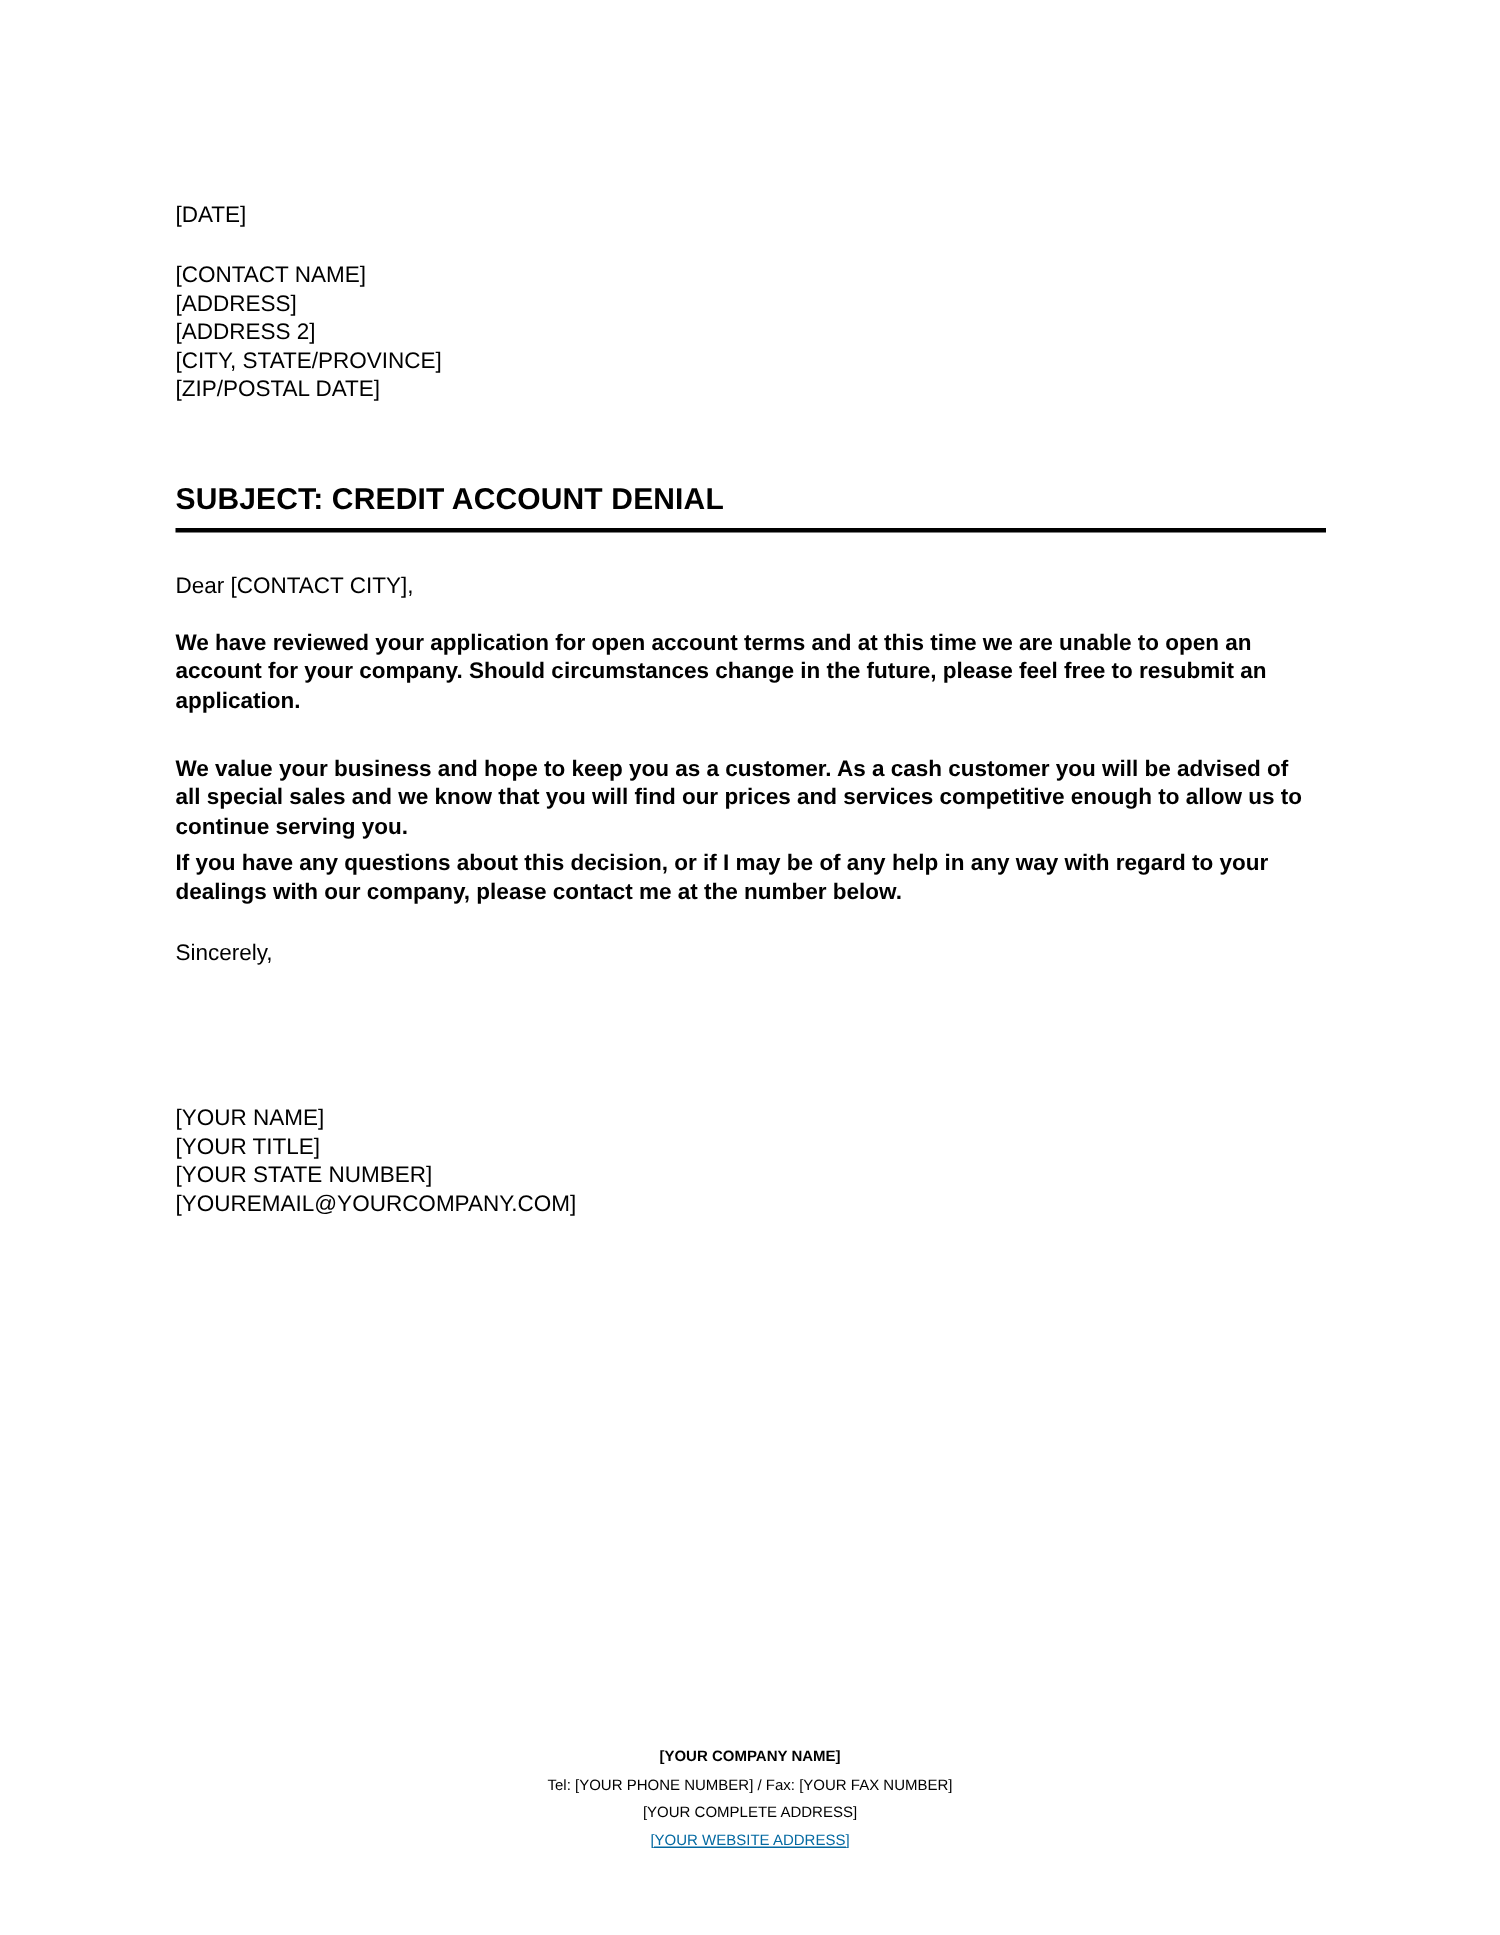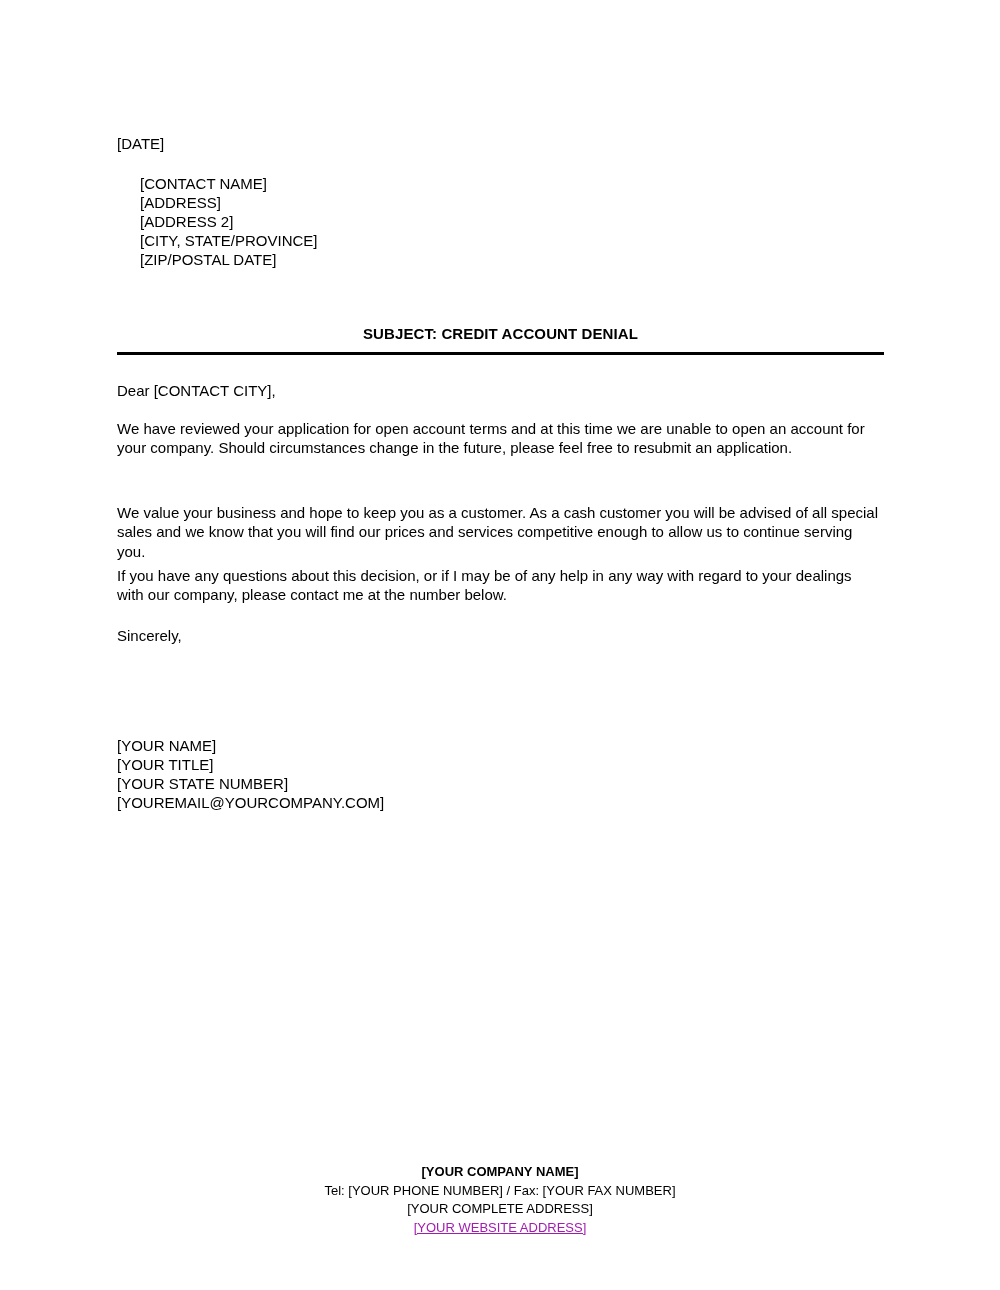--- a/index.html
+++ b/index.html
@@ -31,51 +31,50 @@
   
   .line {
     font-size: 15px;
     line-height: 19px;
     white-space: pre;
   }
   .para {
     font-size: 15px;
     line-height: 19.3px;
     text-align: left;
+    font-weight: bold;
   }
 
   
   .date-block {
     position: absolute;
     left: 0;
     top: 118px;
     margin-top: 16px;
   }
 
   
   .address-block {
     position: absolute;
     left: 0;
     top: 174px;
-    margin-left: 23px;
   }
 
   
   .subject-block {
     position: absolute;
     left: 0;
     top: 324px;
     width: 767px;
   }
   .subject-text {
-    font-size: 15px;
+    font-size: 20px;
     line-height: 19px;
     font-weight: bold;
     letter-spacing: 0.1px;
-    text-align: center;
   }
   .subject-rule {
     margin-top: 9px;
     width: 767px;
     height: 3px;
     background: #000000;
     line-height: 0;
     font-size: 0;
   }
 
@@ -104,29 +103,29 @@
 
   
   .footer {
     position: absolute;
     left: 0;
     right: 0;
     top: 1163px;
     text-align: center;
   }
   .footer-line {
-    font-size: 13px;
+    font-size: 10px;
     line-height: 18.5px;
     white-space: pre;
   }
   .footer-company {
     font-weight: bold;
   }
   .footer-link {
-    color: #a21caf;
+    color: #0369a1;
     text-decoration: underline;
     cursor: pointer;
   }
 </style>
 </head>
 <body>
 
 <div class="page">
   <div class="content">
 

